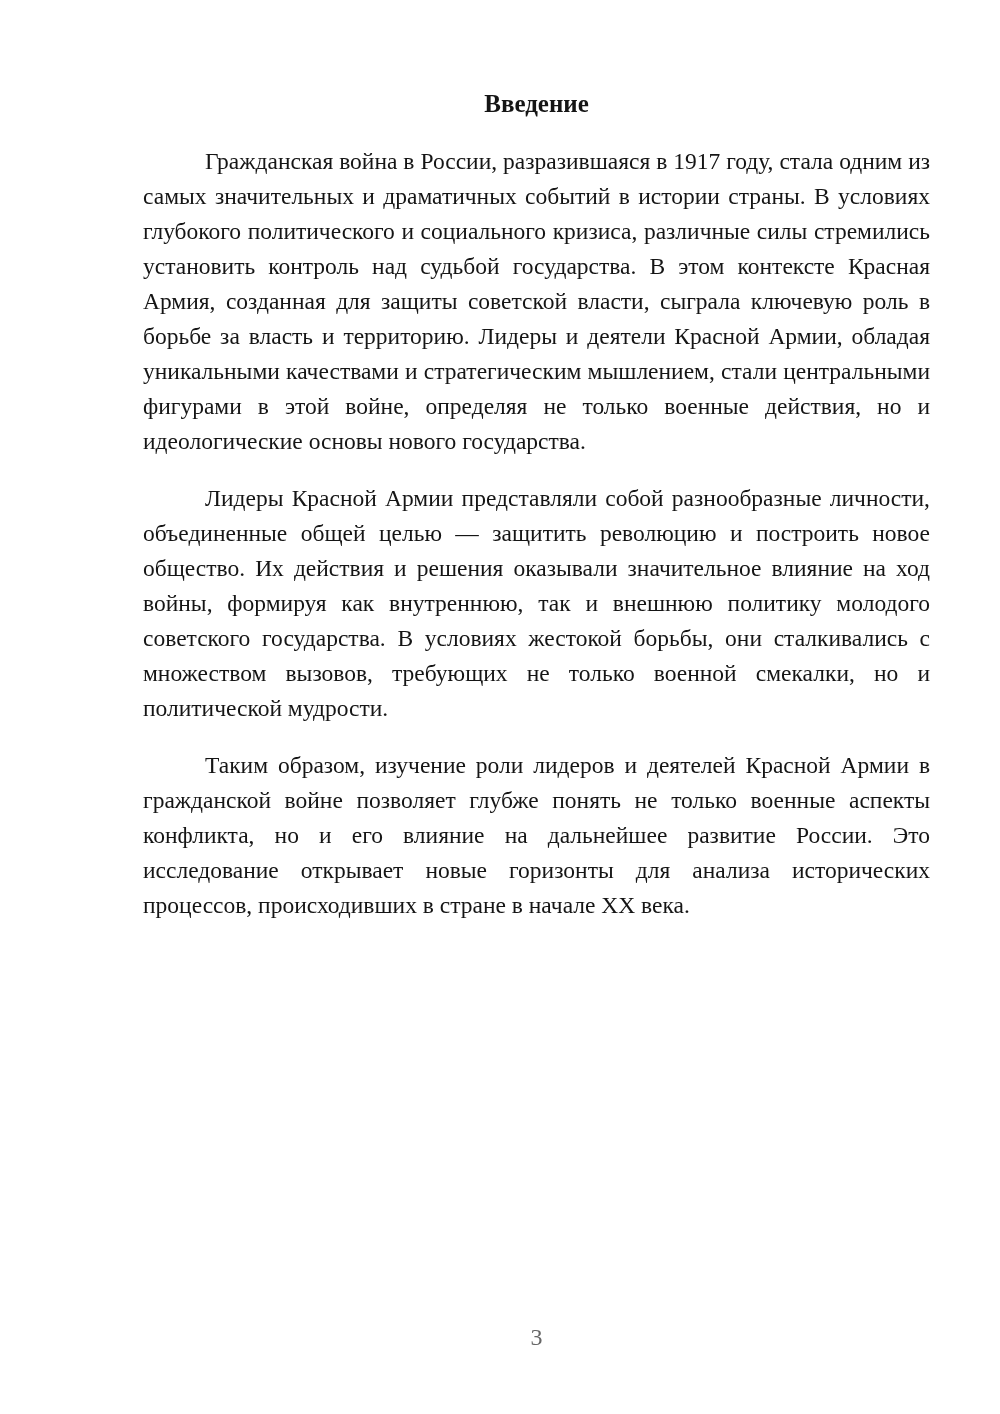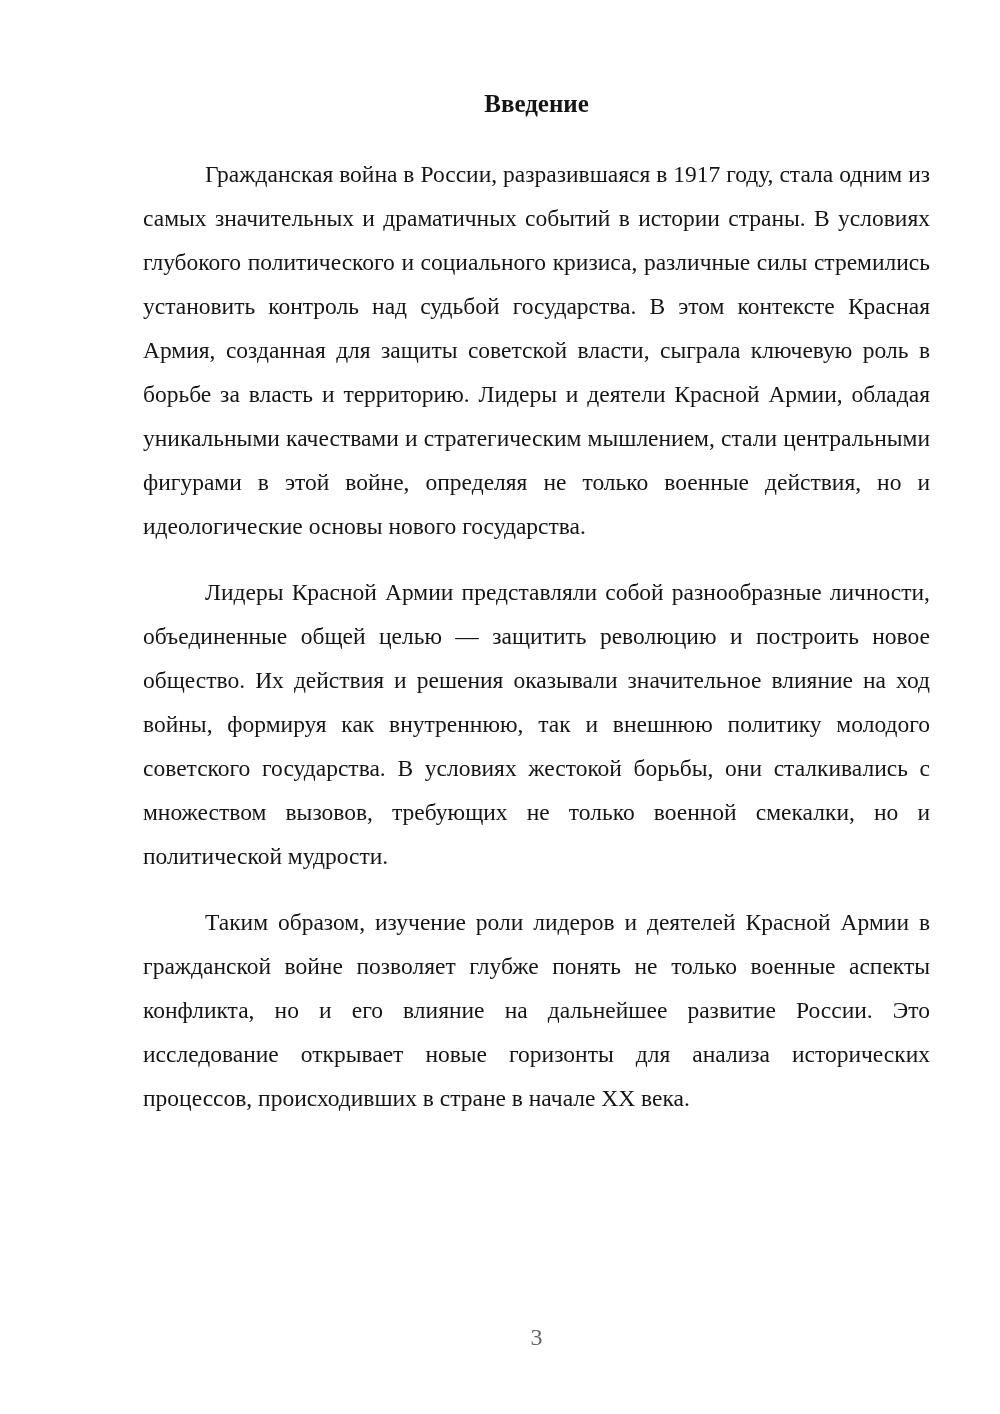--- a/index.html
+++ b/index.html
@@ -20,25 +20,25 @@
     position: absolute;
     left: 143px;
     top: 88px;
     width: 787px;
   }
   .doc-title {
     font-size: 25px;
     line-height: 32px;
     font-weight: bold;
     text-align: center;
-    margin: 0 0 32px 0;
+    margin: 0 0 24px 0;
   }
   .para {
     font-size: 23.5px;
-    line-height: 44px;
+    line-height: 35px;
     text-align: justify;
     text-indent: 62px;
     margin: 0 0 22px 0;
   }
   .footer {
     position: absolute;
     left: 143px;
     top: 1324px;
     width: 787px;
     text-align: center;

